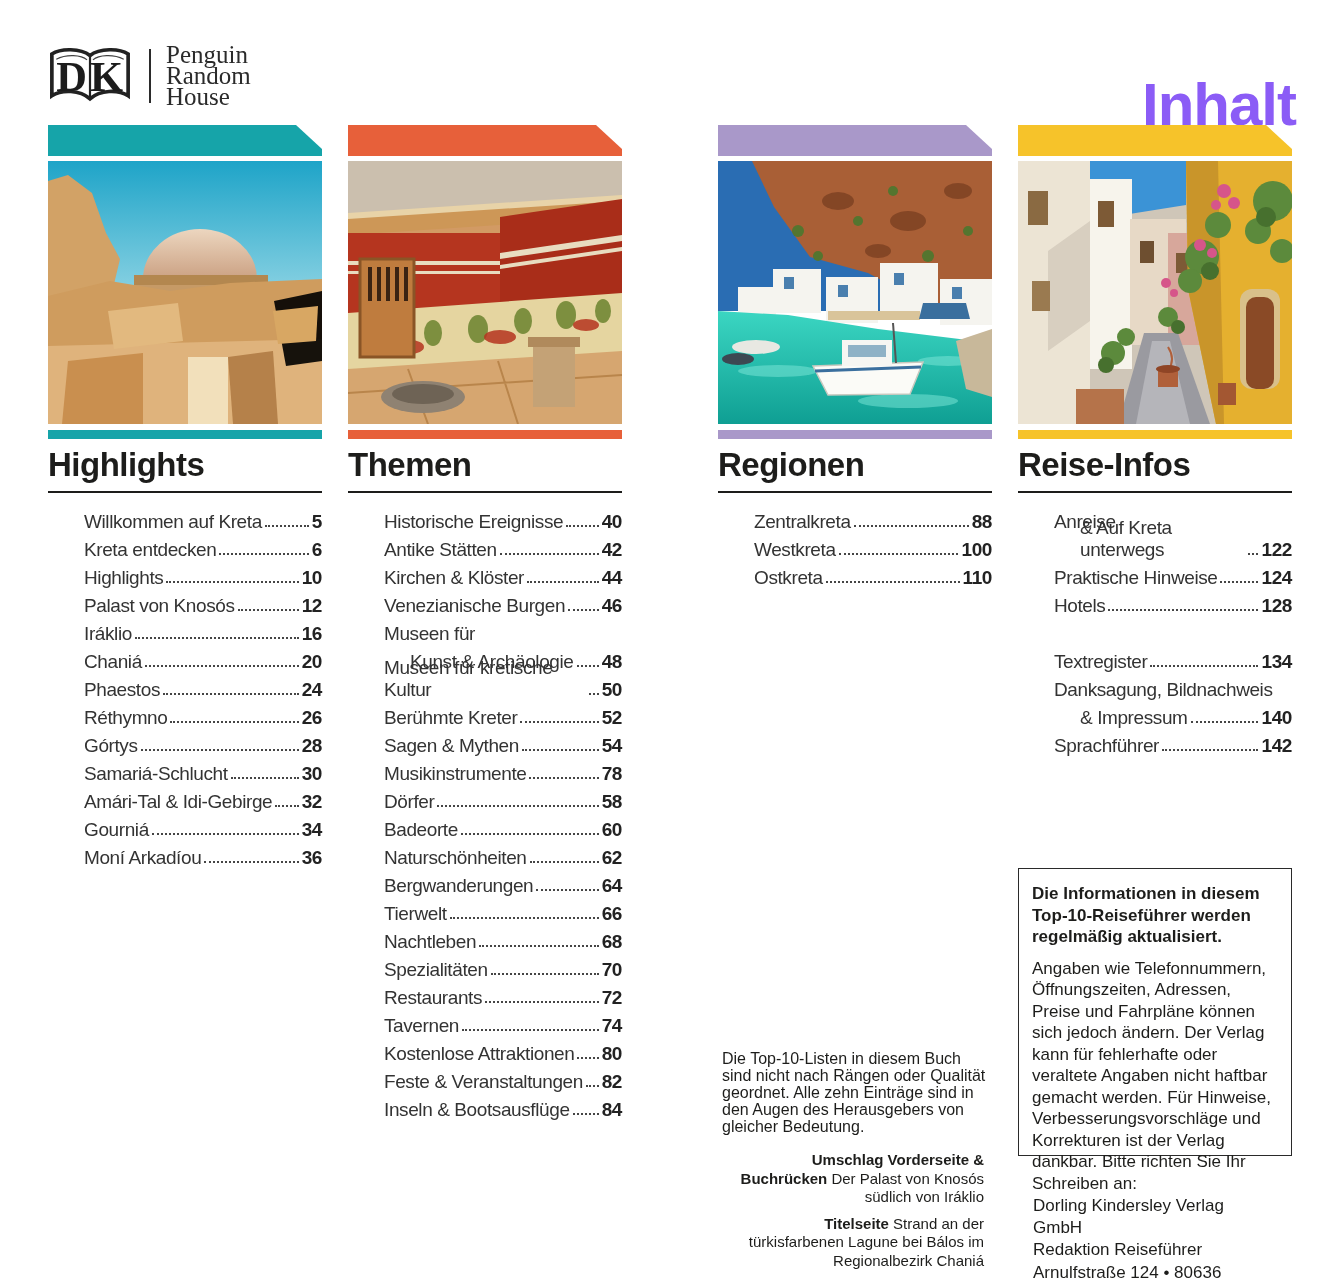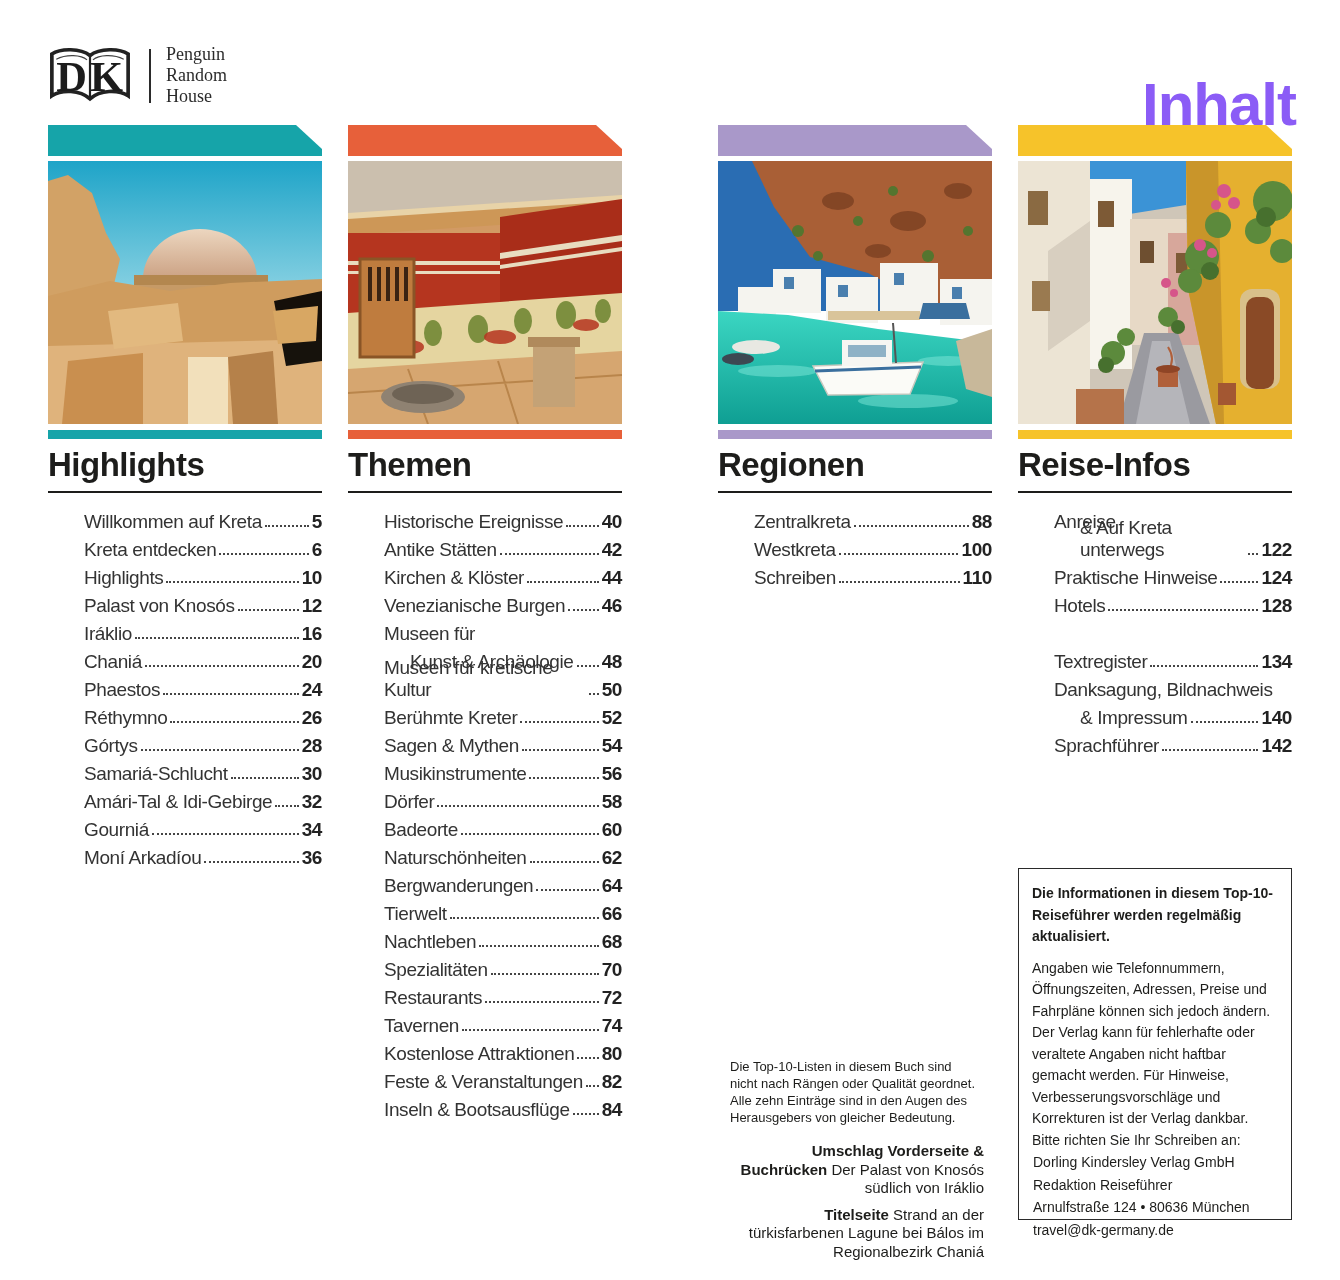--- a/index.html
+++ b/index.html
@@ -3,21 +3,21 @@
 <meta charset="utf-8">
 <style>
   html,body{margin:0;padding:0;background:#e8e8e8;}
   .page{position:relative;width:1340px;height:1280px;background:#ffffff;margin:0 auto;
         font-family:"Liberation Sans", sans-serif;color:#1d1d1b;overflow:hidden;}
 
   
   .logo{position:absolute;left:46px;top:44px;display:flex;align-items:center;gap:15px;}
   .logo svg{display:block;}
   .logo-divider{width:2px;height:54px;background:#2b2b2b;}
-  .publisher{font-family:"Liberation Serif", serif;font-size:18px;line-height:21px;color:#2b2b2b;}
+  .publisher{font-family:"Liberation Serif", serif;font-size:25px;line-height:21px;color:#2b2b2b;}
   .page-title{position:absolute;right:44px;top:30px;font-size:60px;font-weight:bold;
               letter-spacing:-1px;color:#8b5cf6;}
 
   
   .col{position:absolute;top:125px;width:274px;}
   .band{height:31px;clip-path:polygon(0 0,calc(100% - 26px) 0,100% 24px,100% 100%,0 100%);}
   .photo{margin-top:5px;height:263px;overflow:hidden;}
   .photo svg{display:block;width:100%;height:100%;}
   .bar{margin-top:6px;height:9px;}
   .col-title{margin:7px 0 0;font-size:33px;font-weight:bold;letter-spacing:-0.5px;color:#1d1d1b;}
@@ -26,28 +26,28 @@
   
   .toc{margin-top:12px;font-size:19px;letter-spacing:-0.4px;color:#333;}
   .toc-line1,.toc-line2{display:flex;align-items:flex-end;height:28px;margin-left:36px;}
   .toc-line2{padding-left:26px;}
   .dots{flex:1;margin:0 3px 6px;border-bottom:2.5px dotted #454545;min-width:10px;}
   .toc-page{font-weight:bold;color:#222;}
   .toc-entry.gap-before{margin-top:28px;}
 
   
   .regionen-extra{position:absolute;top:921px;left:0;width:100%;}
-  .note{font-size:13px;line-height:17px;color:#1d1d1b;margin:12px;}
+  .note{font-size:16px;line-height:17px;color:#1d1d1b;margin:4px;}
   .credits{margin-top:16px;font-size:15px;line-height:18.5px;color:#1d1d1b;}
   .credits p{margin:8px;text-align:right;}
   .credits strong{font-weight:bold;}
 
   
-  .info-box{position:absolute;top:743px;left:0;width:274px;height:352px;box-sizing:border-box;
-            border:1.5px solid #2a2a2a;padding:14px 13px;font-size:14px;line-height:21.5px;color:#1d1d1b;}
+  .info-box{position:absolute;top:743px;left:0;width:274px;height:288px;box-sizing:border-box;
+            border:1.5px solid #2a2a2a;padding:14px 13px;font-size:17px;line-height:21.5px;color:#1d1d1b;}
   .info-box .intro{font-weight:bold;margin:0 0 10px;}
   .info-box .body{margin:0;}
   .info-box .addr{margin:1px;}
 </style>
 </head>
 <body>
 
 <div class="page">
 
   <div class="logo">
@@ -347,21 +347,21 @@
             <span class="dots"></span>
             <span class="toc-page">54</span>
           </div>
 
         </div>
 
         <div class="toc-entry">
           <div class="toc-line1">
             <span class="toc-label">Musikinstrumente</span>
             <span class="dots"></span>
-            <span class="toc-page">56</span>
+            <span class="toc-page">78</span>
           </div>
 
         </div>
 
         <div class="toc-entry">
           <div class="toc-line1">
             <span class="toc-label">Dörfer</span>
             <span class="dots"></span>
             <span class="toc-page">58</span>
           </div>
@@ -546,21 +546,21 @@
           <div class="toc-line1">
             <span class="toc-label">Westkreta</span>
             <span class="dots"></span>
             <span class="toc-page">100</span>
           </div>
 
         </div>
 
         <div class="toc-entry">
           <div class="toc-line1">
-            <span class="toc-label">Schreiben</span>
+            <span class="toc-label">Ostkreta</span>
             <span class="dots"></span>
             <span class="toc-page">110</span>
           </div>
 
         </div>
       </div>
     <div class="regionen-extra">
       <p class="note">Die Top-10-Listen in diesem Buch sind nicht nach Rängen oder Qualität geordnet. Alle zehn Einträge sind in den Augen des Herausgebers von gleicher Bedeutung.</p>
       <div class="credits">
 

